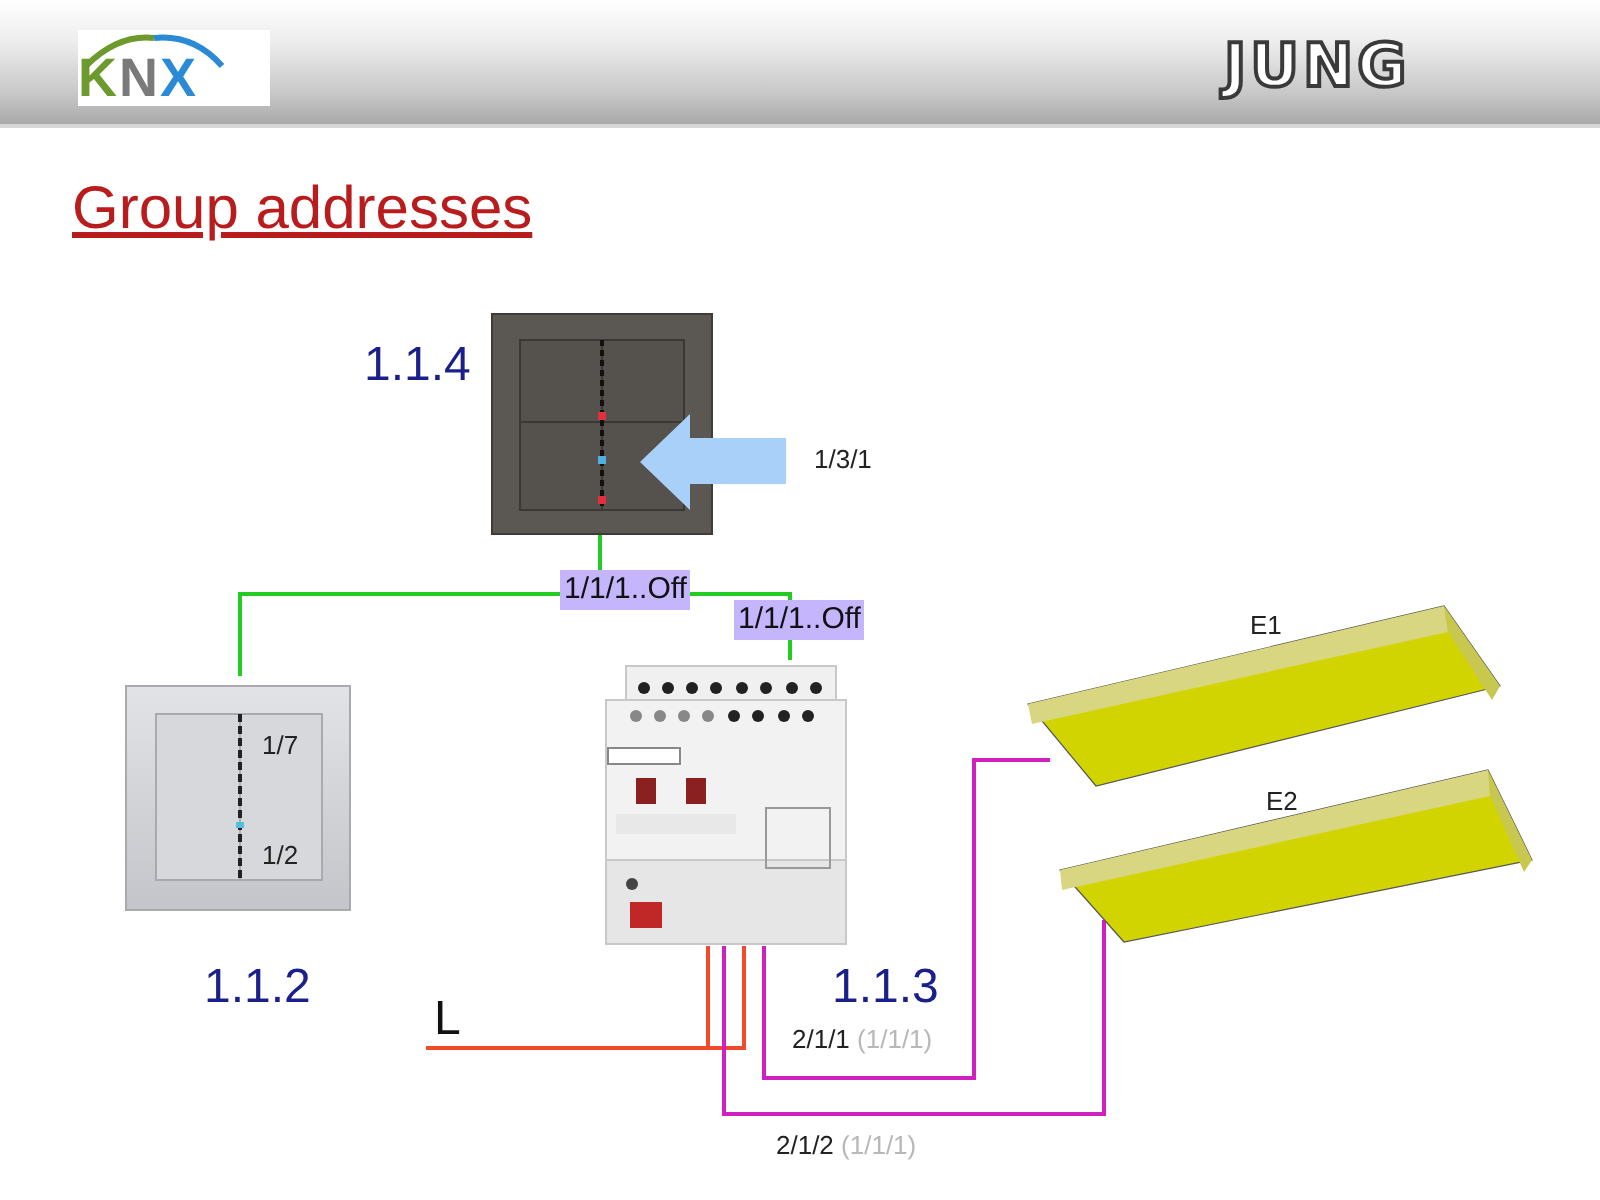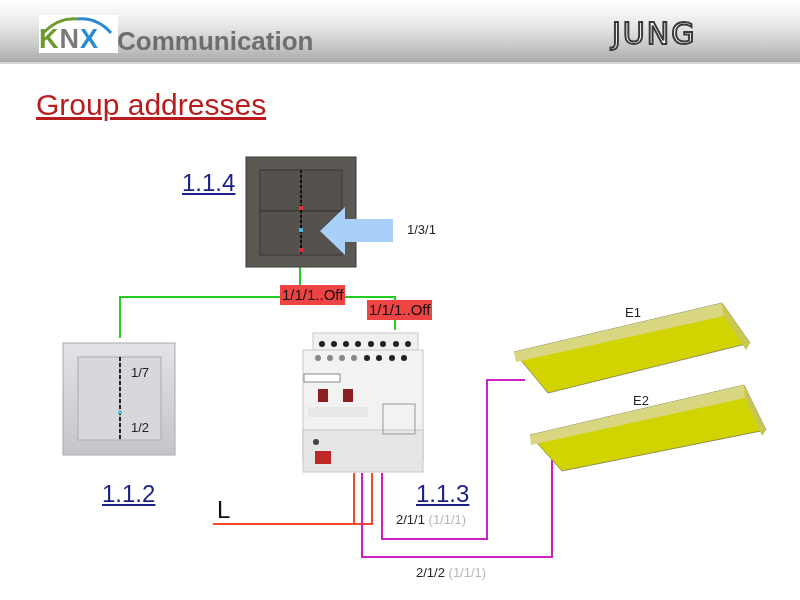--- a/index.html
+++ b/index.html
@@ -1,47 +1,46 @@
 <!DOCTYPE html>
 <html><head>
   <meta charset="utf-8">
   <style>
     html, body { margin: 0; padding: 0; }
     body { width: 800px; height: 600px; position: relative; background: #ffffff; overflow: hidden; font-family: "Liberation Sans", sans-serif; }
     .header { position: absolute; left: 0; top: 0; width: 800px; height: 62px;
       background: linear-gradient(to bottom, #ffffff 0%, #ececec 35%, #c8c8c8 75%, #a9a9a9 100%);
       border-bottom: 2px solid #d6d6d6; }
-    .knx-logo { position: absolute; left: 39px; top: 15px; width: 79px; height: 38px; background: #ffffff; }
+    .knx-logo { position: absolute; left: 39px; top: 15px; width: 96px; height: 38px; background: #ffffff; }
     .knx-text { position: absolute; left: 0; bottom: 0; font-size: 27px; font-weight: bold; letter-spacing: 1px; line-height: 27px; }
     .knx-k { color: #6c9a2c; }
     .knx-n { color: #7a7a7a; }
     .knx-x { color: #2a8ad5; }
     .header-title { position: absolute; left: 117px; top: 26px; font-size: 26px; font-weight: bold; color: #6e6e6e; line-height: 30px; }
-    .jung-logo { position: absolute; left: 612px; top: 19px; font-size: 30px; font-weight: normal; letter-spacing: 2px;
+    .jung-logo { position: absolute; left: 612px; top: 19px; font-size: 30px; font-weight: bold; letter-spacing: 2px;
       color: #ffffff; -webkit-text-stroke: 2px #3a3a3a; line-height: 30px; font-family: "DejaVu Sans", sans-serif; }
     .page-title { position: absolute; left: 36px; top: 90px; font-size: 30px; color: #b91c1c; text-decoration: underline; line-height: 30px; }
     .lbl { position: absolute; line-height: 1; }
-    .addr { color: #1b1f8a; font-size: 24px; text-decoration: underline; }
+    .addr { color: #1b1f8a; font-size: 24px; }
     .small { font-size: 13px; color: #222; }
     .grey { color: #b8b8b8; }
-    .tag { position: absolute; background: #ef4444; color: #111; font-size: 15px; padding: 1px 2px; line-height: 18px; }
+    .tag { position: absolute; background: #c4b5fd; color: #111; font-size: 15px; padding: 1px 2px; line-height: 18px; }
     svg.diagram { position: absolute; left: 0; top: 0; }
   </style>
 </head>
 <body>
 
 <div class="header">
   <div class="knx-logo">
     <svg width="75" height="20" style="position:absolute;left:0;top:0">
       <path d="M4 18 Q 20 2 38 4" stroke="#6c9a2c" stroke-width="3" fill="none"></path>
       <path d="M38 4 Q 58 2 72 18" stroke="#2a8ad5" stroke-width="3" fill="none"></path>
     </svg>
     <div class="knx-text"><span class="knx-k">K</span><span class="knx-n">N</span><span class="knx-x">X</span></div>
   </div>
-  <div class="header-title">Communication</div>
   <div class="jung-logo">JUNG</div>
 </div>
 
 <div class="page-title">Group addresses</div>
 
 <svg class="diagram" width="800" height="600">
 
   <g stroke="#22cc22" stroke-width="2" fill="none">
     <polyline points="300,266 300,297"></polyline>
     <polyline points="120,338 120,297 380,297"></polyline>
@@ -139,19 +138,19 @@
 <div class="lbl small" style="left:131px;top:421px;text-align:center;">1/2</div>
 <div class="lbl addr" style="left:102px;top:482px;">1.1.2</div>
 
 <div class="lbl addr" style="left:416px;top:482px;">1.1.3</div>
 <div class="lbl" style="left:217px;top:498px;font-size:24px;color:#111;">L</div>
 
 <div class="lbl small" style="left:396px;top:513px;text-align:right;">
   <span>2/1/1</span>
   <span class="grey">(1/1/1)</span>
 </div>
-<div class="lbl small" style="left:416px;top:566px;">
+<div class="lbl small" style="left:388px;top:566px;">
   <span>2/1/2</span>
   <span class="grey">(1/1/1)</span>
 </div>
 
 <div class="lbl small" style="left:625px;top:306px;text-align:right;">E1</div>
 <div class="lbl small" style="left:633px;top:394px;">E2</div>
 
 </body></html>

